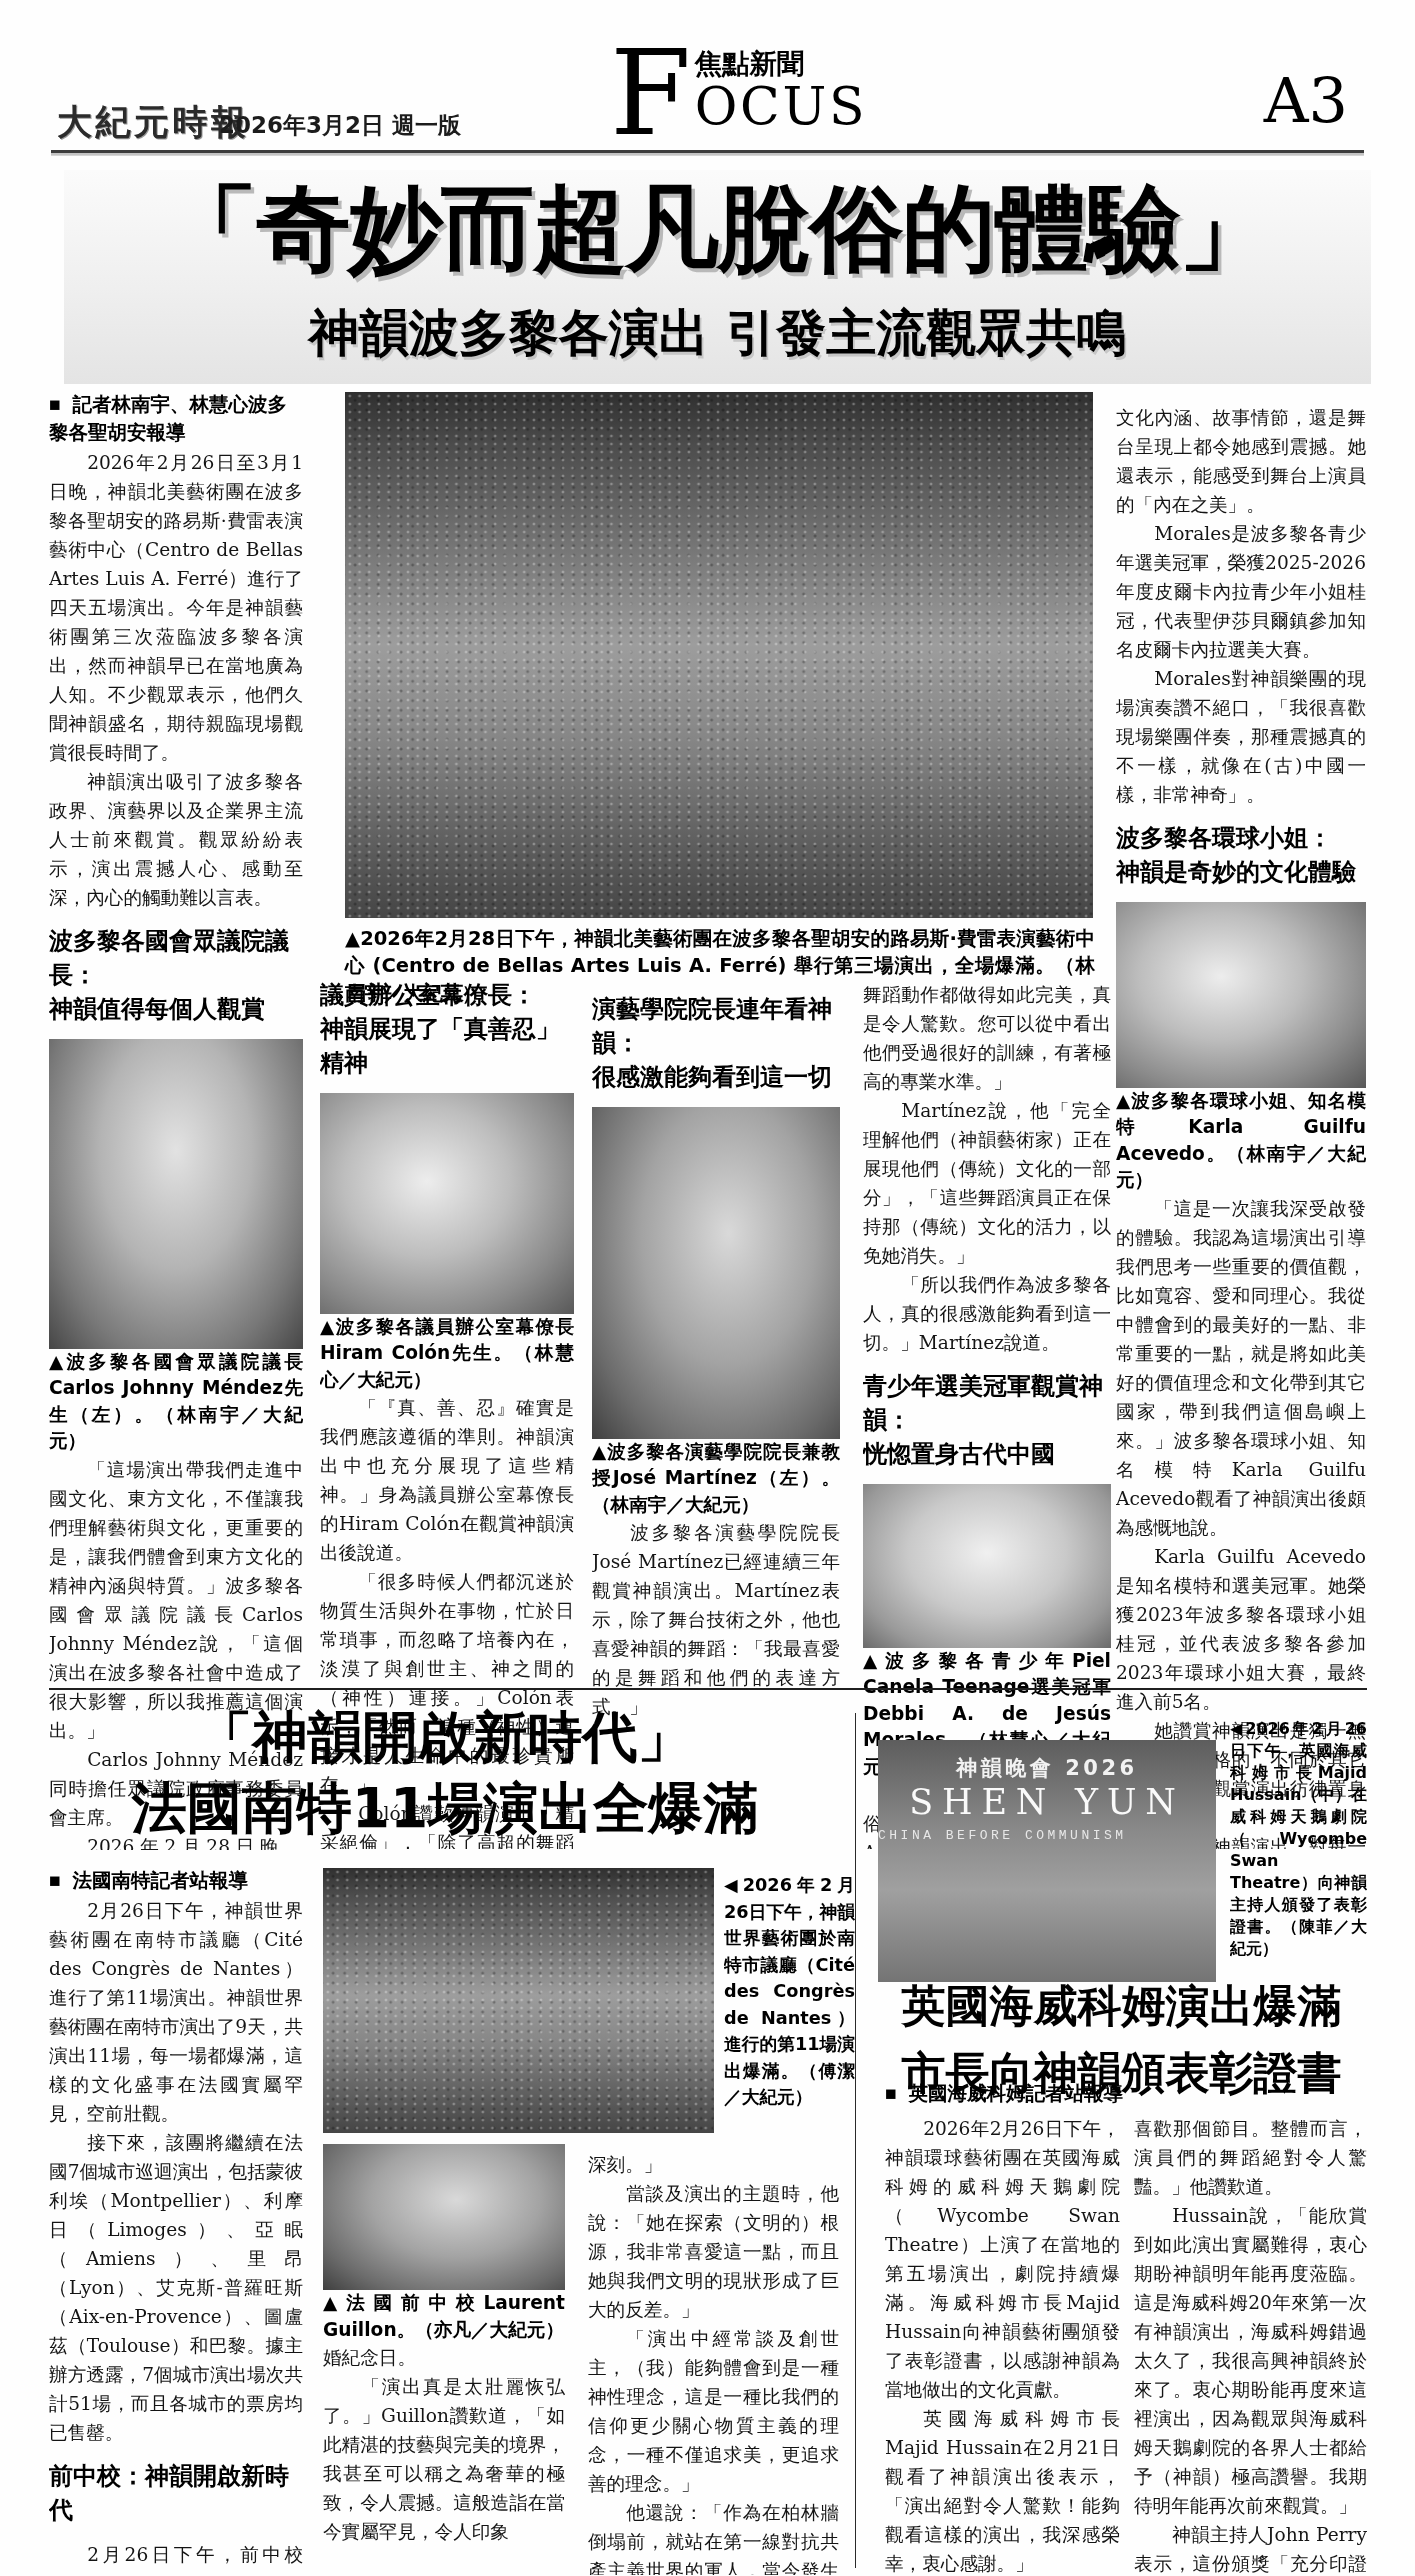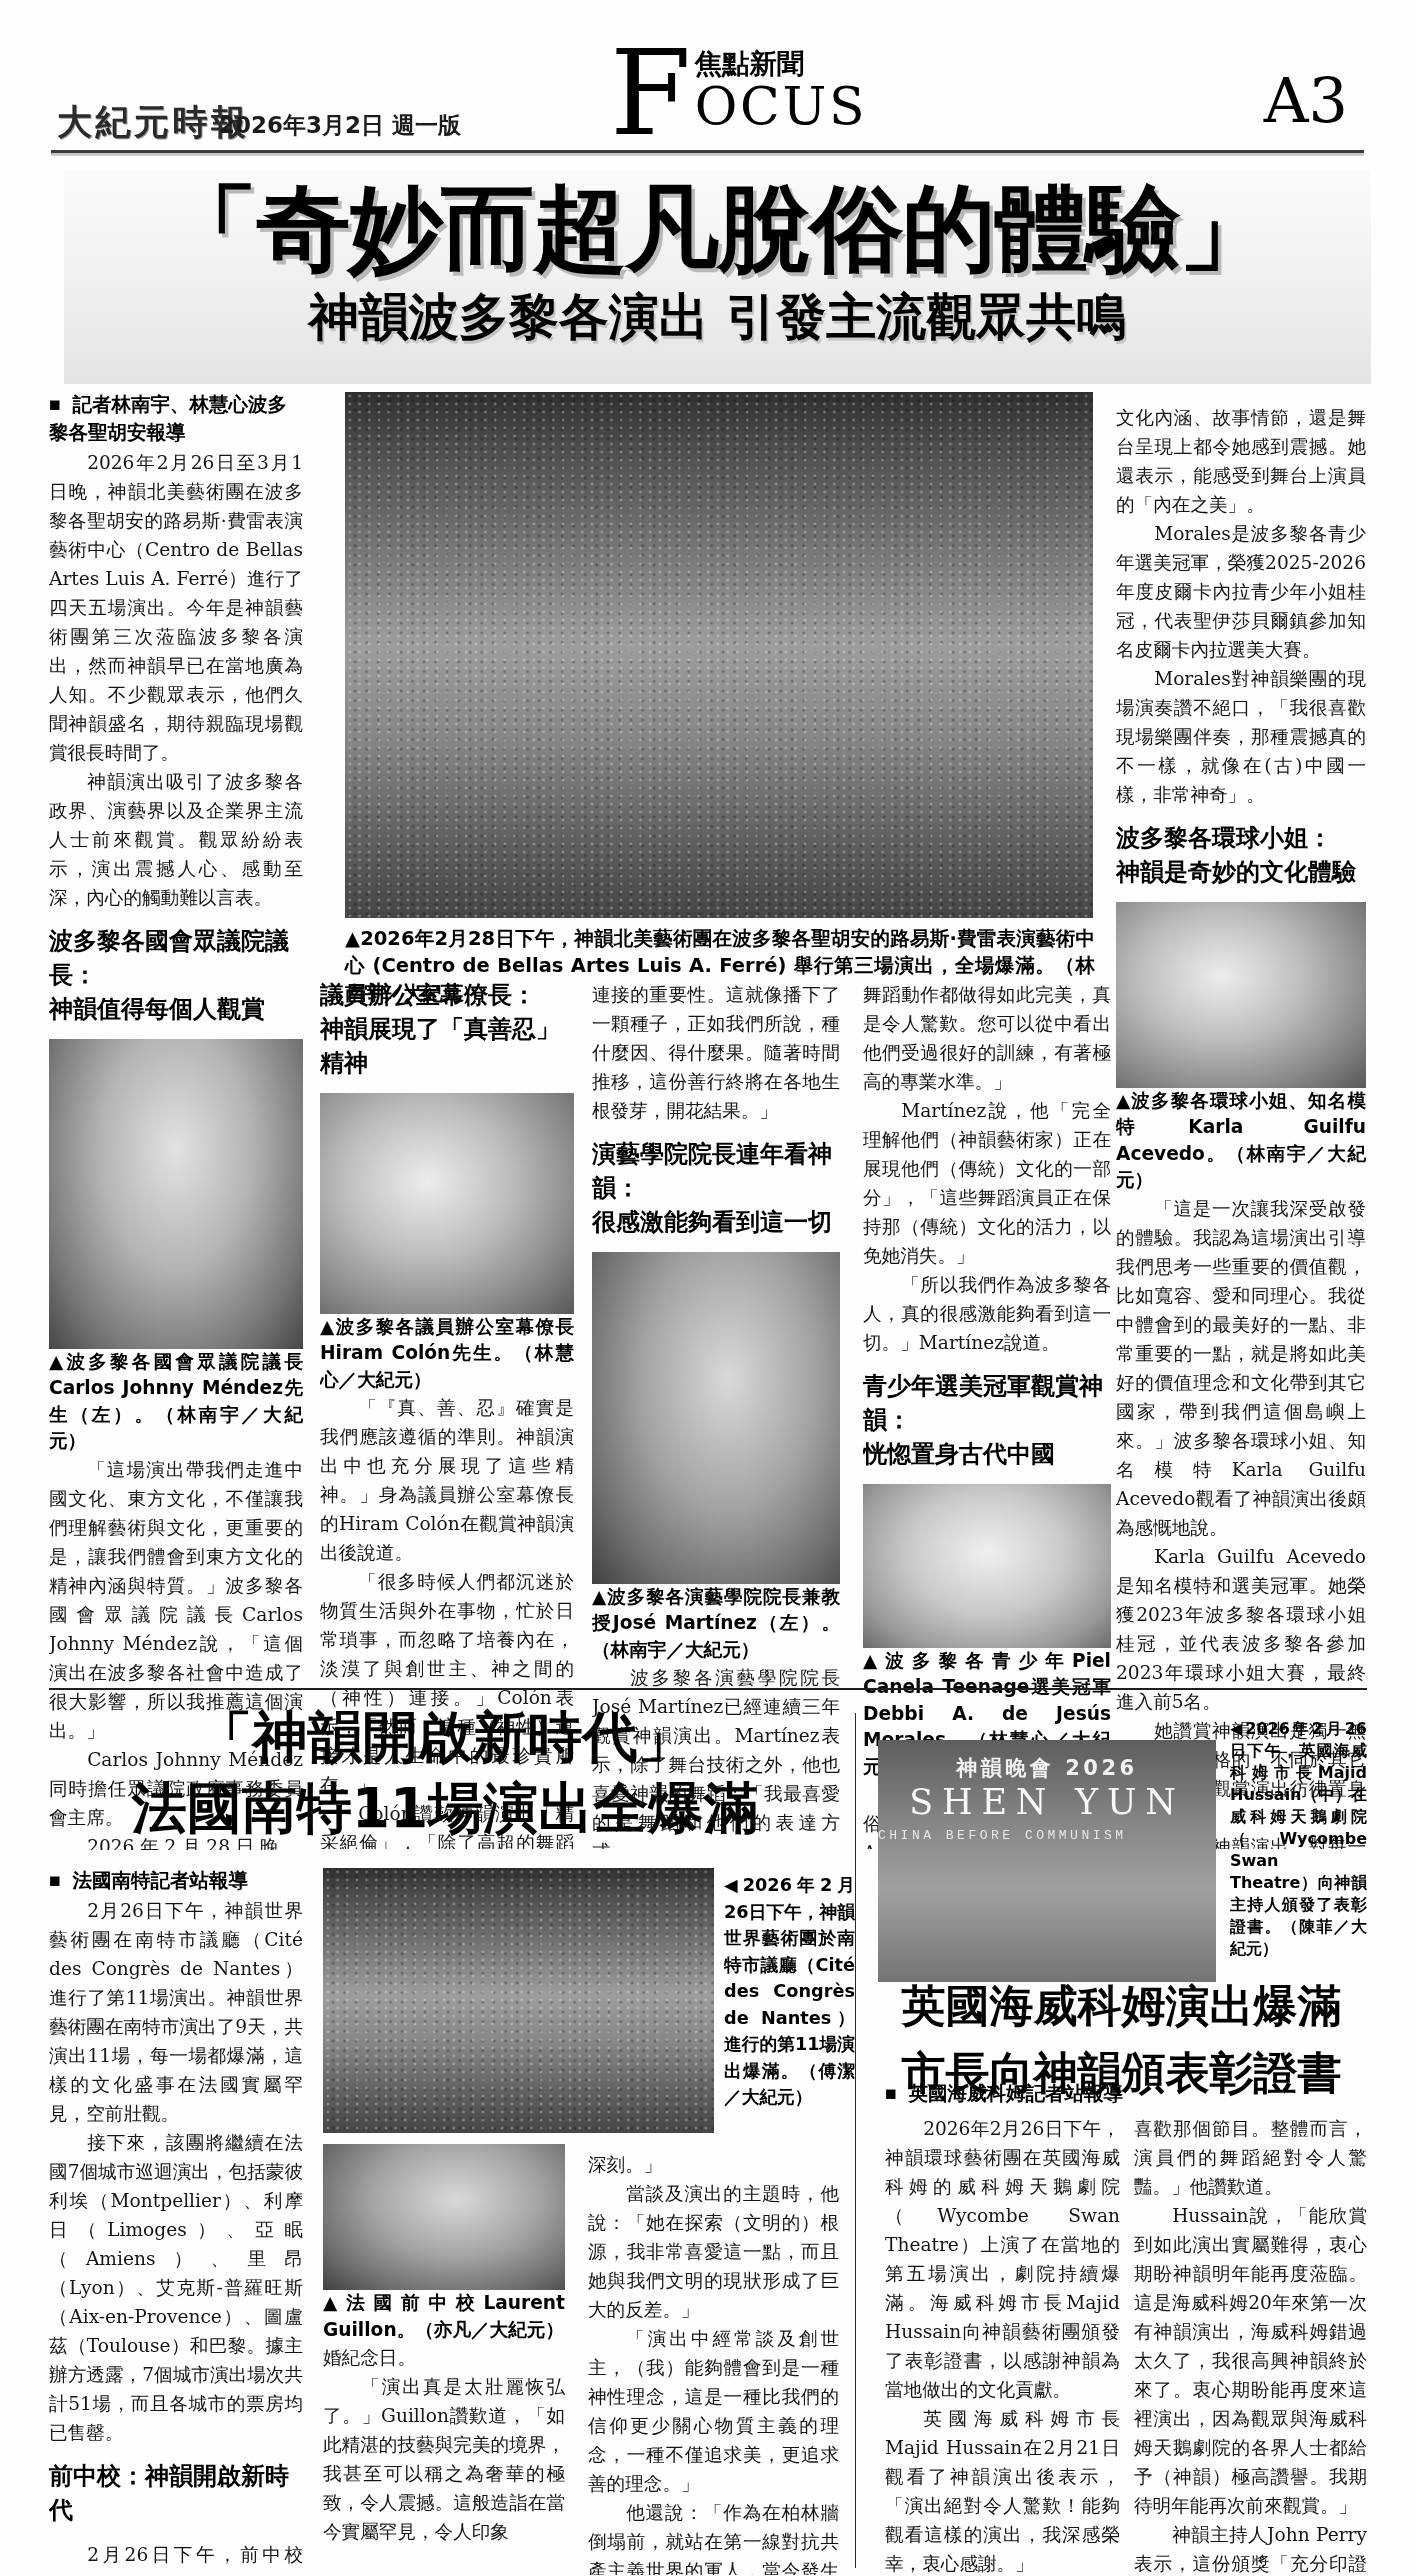--- a/index.html
+++ b/index.html
@@ -20,21 +20,21 @@
   .pageno{position:absolute;right:67px;top:64px;font-family:"DejaVu Serif",serif;font-size:62px;color:#000;}
   .header-rule{position:absolute;left:51px;top:150px;width:1313px;height:2.7px;background:#3c3c3c;
                box-shadow:0 2.7px 0 #c3c3c3;}
 
   
   .lead{position:absolute;left:64px;top:170px;width:1307px;height:214px;text-align:center;
         background:linear-gradient(180deg,#fbfbfb 0%,#efefef 55%,#e4e4e4 100%);}
   .lead-headline{margin:1.8px 0 0 0;font-family:"DejaVu Serif",serif;font-weight:bold;
                  font-size:94px;line-height:113px;letter-spacing:-1.8px;color:#000;
                  text-shadow:3.5px 4.4px 0 #b9b9b9;}
-  .lead-sub{margin:0;font-family:"DejaVu Sans",sans-serif;font-weight:bold;
+  .lead-sub{margin:16px;font-family:"DejaVu Sans",sans-serif;font-weight:bold;
             font-size:50px;line-height:64px;color:#000;text-shadow:1.8px 2.7px 0 #c6c6c6;}
 
   
   .col{position:absolute;overflow:hidden;text-align:justify;font-size:18.6px;line-height:29px;color:#141414;}
   .col p{margin:0;text-indent:2.05em;}
   .col p.cont{text-indent:0;}
   .byline{font-family:Liberation Mono, monospace;font-weight:bold;font-size:19.5px;line-height:28px;
           text-indent:0 !important;text-align:left;margin:0 0 5.3px 0;color:#000;}
   .subhead{font-family:Liberation Mono, monospace;font-weight:bold;font-size:24px;line-height:34px;
            white-space:pre-line;text-align:left;margin:14px 0 10.6px 0;color:#000;}
@@ -149,23 +149,20 @@
     <div class="ph ph-portrait-b ph-colon"></div>
     <p class="caption">▲波多黎各議員辦公室幕僚長Hiram Colón先生。（林慧心／大紀元）</p>
     <div>
         <p>「『真、善、忍』確實是我們應該遵循的準則。神韻演出中也充分展現了這些精神。」身為議員辦公室幕僚長的Hiram Colón在觀賞神韻演出後說道。</p>
         <p>「很多時候人們都沉迷於物質生活與外在事物，忙於日常瑣事，而忽略了培養內在，淡漠了與創世主、神之間的（神性）連接。」Colón表示，「然而，這種（神性）連接才是人生命中的最珍貴所在。」</p>
         <p>Colón讚歎神韻演出「精采絕倫」，「除了高超的舞蹈技巧外，所呈現的故事也令人印象深刻。」</p>
       </div>
   </div>
 
   <div class="col c3">
-    <div>
-        <p class="cont">連接的重要性。這就像播下了一顆種子，正如我們所說，種什麼因、得什麼果。隨著時間推移，這份善行終將在各地生根發芽，開花結果。」</p>
-      </div>
     <h3 class="subhead">演藝學院院長連年看神韻：
 很感激能夠看到這一切</h3>
     <div class="ph ph-portrait-c ph-martinez"></div>
     <p class="caption">▲波多黎各演藝學院院長兼教授José Martínez（左）。（林南宇／大紀元）</p>
     <div>
         <p>波多黎各演藝學院院長José Martínez已經連續三年觀賞神韻演出。Martínez表示，除了舞台技術之外，他也喜愛神韻的舞蹈：「我最喜愛的是舞蹈和他們的表達方式。」</p>
       </div>
   </div>
 
   <div class="col c4">

